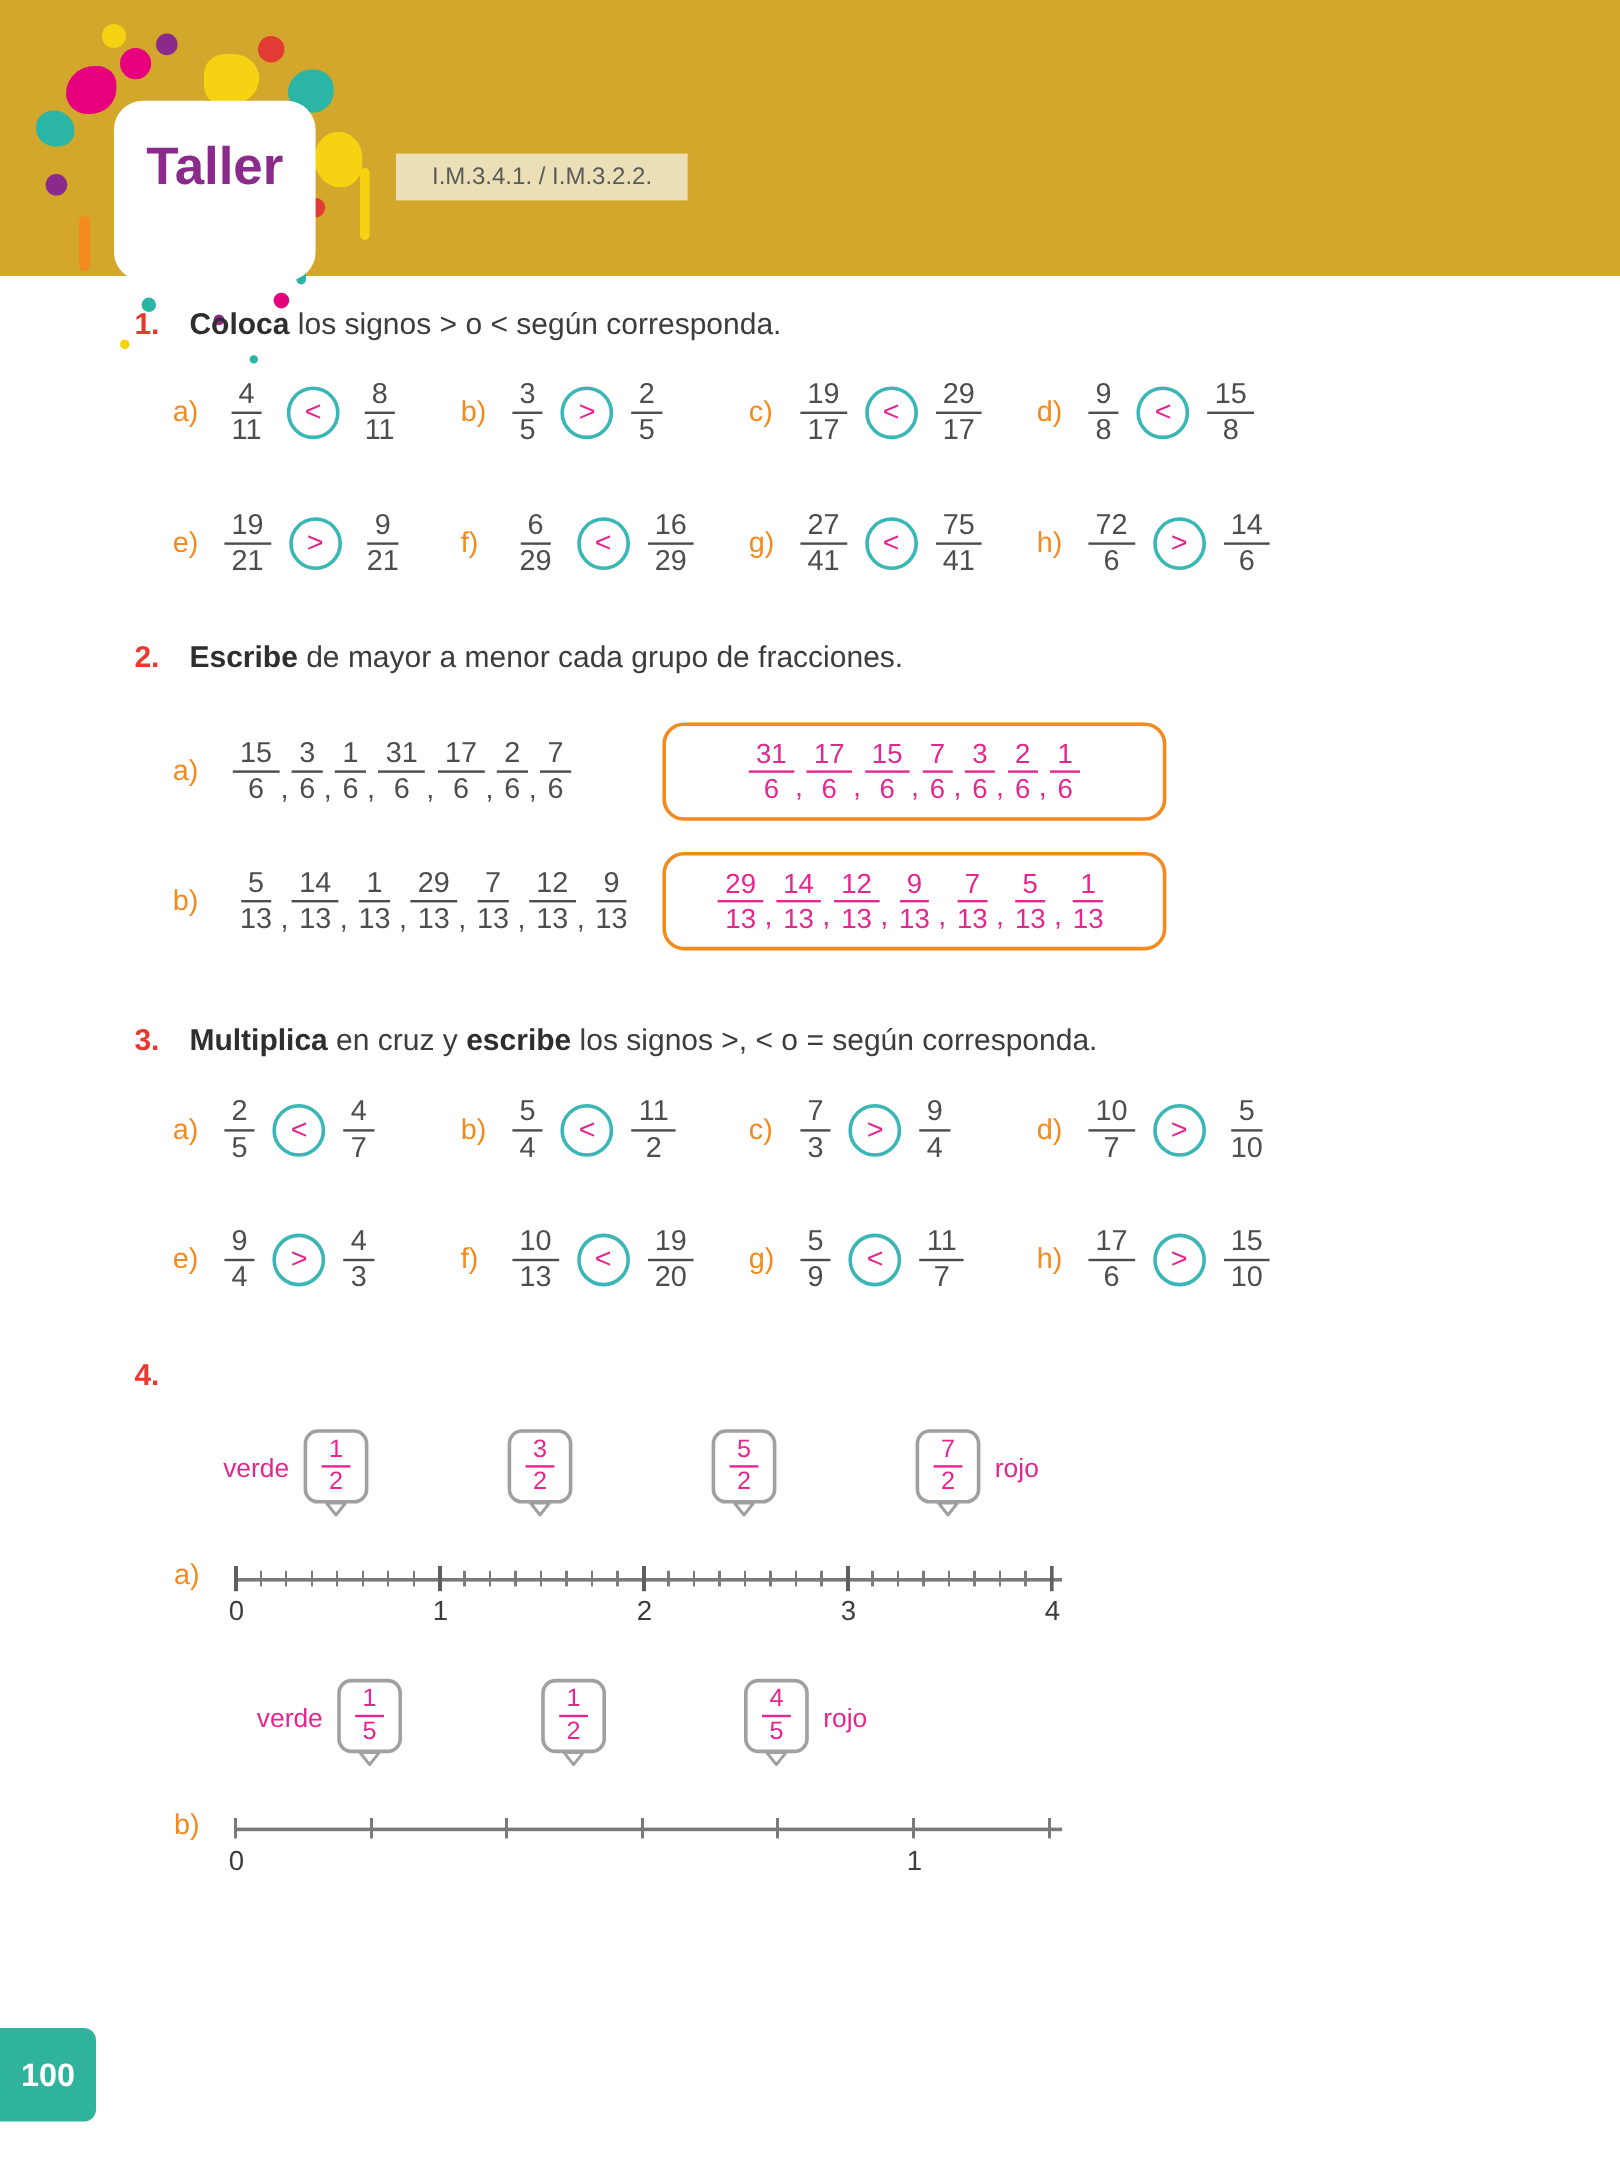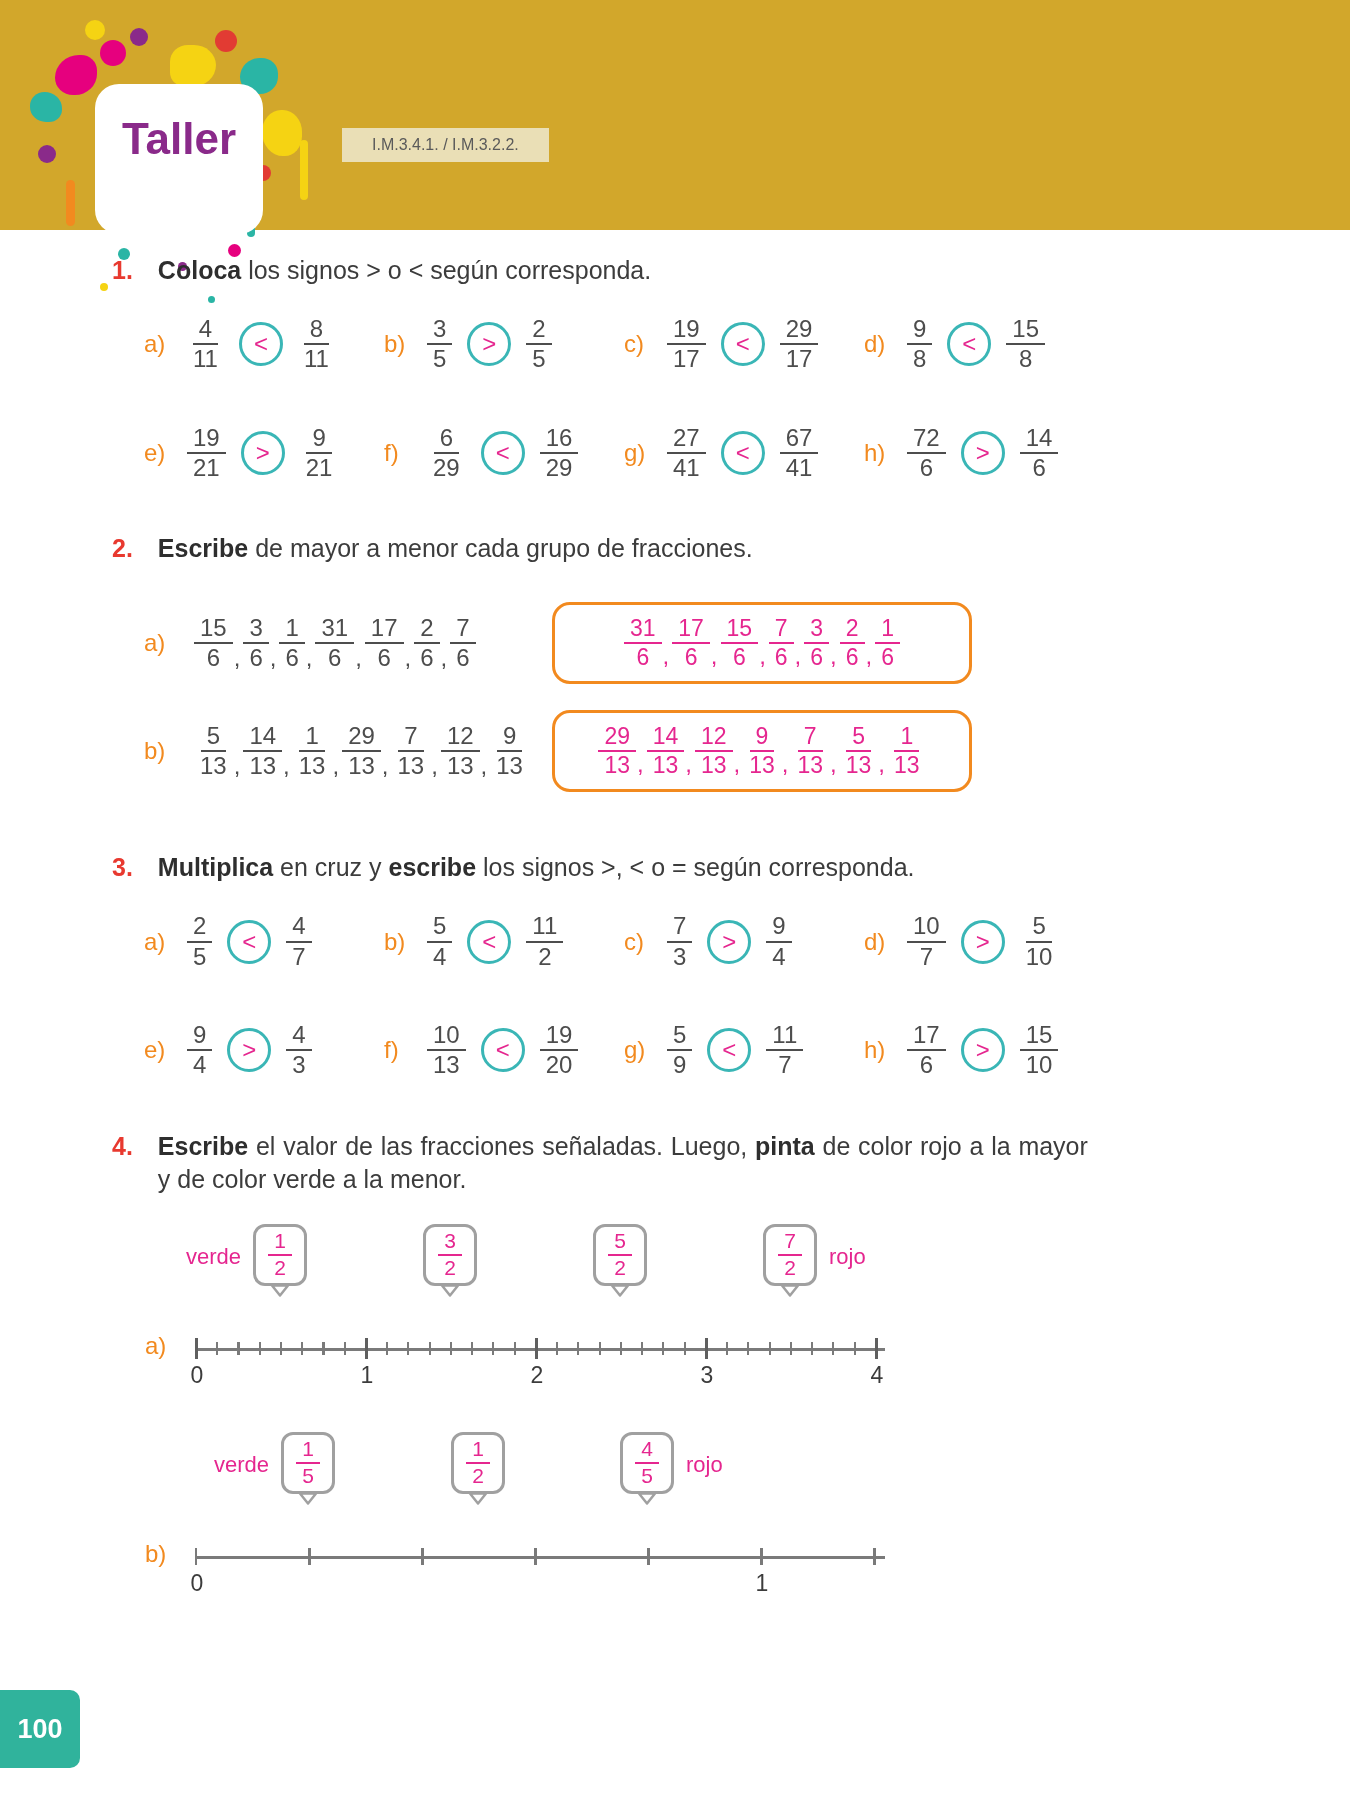--- a/index.html
+++ b/index.html
@@ -9,21 +9,21 @@
   }
   *{box-sizing:border-box;margin:0;padding:0;}
   body{width:1350px;height:1800px;background:#ffffff;overflow:hidden;
        font-family:"Liberation Sans","DejaVu Sans",sans-serif;color:var(--ink);position:relative;}
   
   .band{position:absolute;left:0;top:0;width:1350px;height:230px;background:var(--gold);}
   .taller-box{position:absolute;left:95px;top:84px;width:168px;height:150px;background:#ffffff;
               border-radius:24px;display:flex;justify-content:center;}
   .taller-box span{color:var(--purple);font-weight:bold;font-size:44px;margin-top:30px;}
   .standard{position:absolute;left:330px;top:128px;background:#eadfb6;color:#5a5a5a;
-            font-size:16px;padding:8px 30px;margin-left:12px;}
+            font-size:20px;padding:8px 30px;}
   .splat{position:absolute;}
   
   .content{position:absolute;left:0;top:230px;width:1350px;padding:24px 100px 0 112px;}
   .ex{margin-bottom:50px;}
   .ex-heading{display:flex;gap:12px;font-size:25px;margin-bottom:28px;line-height:1.32;}
   .ex-num{color:var(--red);font-weight:bold;}
   .ex-text{color:var(--ink);margin-left:13px;}
   .ex-text b{color:#2e2e2e;}
   
   .frac{display:inline-flex;flex-direction:column;align-items:center;color:var(--frac);
@@ -185,21 +185,21 @@
           </span>
       </div>
       <div class="cmp-item">
         <span class="item-label">g)</span>
         <span class="frac">
             <span class="n">27</span>
             <span class="d">41</span>
           </span>
         <span class="circle">&lt;</span>
         <span class="frac">
-            <span class="n">67</span>
+            <span class="n">75</span>
             <span class="d">41</span>
           </span>
       </div>
       <div class="cmp-item">
         <span class="item-label">h)</span>
         <span class="frac">
             <span class="n">72</span>
             <span class="d">6</span>
           </span>
         <span class="circle">&gt;</span>
@@ -475,21 +475,20 @@
             <span class="n">15</span>
             <span class="d">10</span>
           </span>
       </div>
     </div>
   </div>
 
   <div class="ex">
     <div class="ex-heading">
       <span class="ex-num">4.</span>
-      <span class="ex-text" style="max-width:930px;text-align:justify;"><b>Escribe</b><span> el valor de las fracciones señaladas. Luego, </span><b>pinta</b><span> de color rojo a la mayor y de color verde a la menor.</span></span>
     </div>
 
     <div class="numline">
       <span class="line-label" style="top:108px;">a)</span>
       <div class="nl-inner">
         <div class="callout-row">
           <span class="clr-label before" style="left:58px;">verde</span>
           <div class="callout" style="left:58px;">
             <span class="box">
                 <span class="frac pink">

